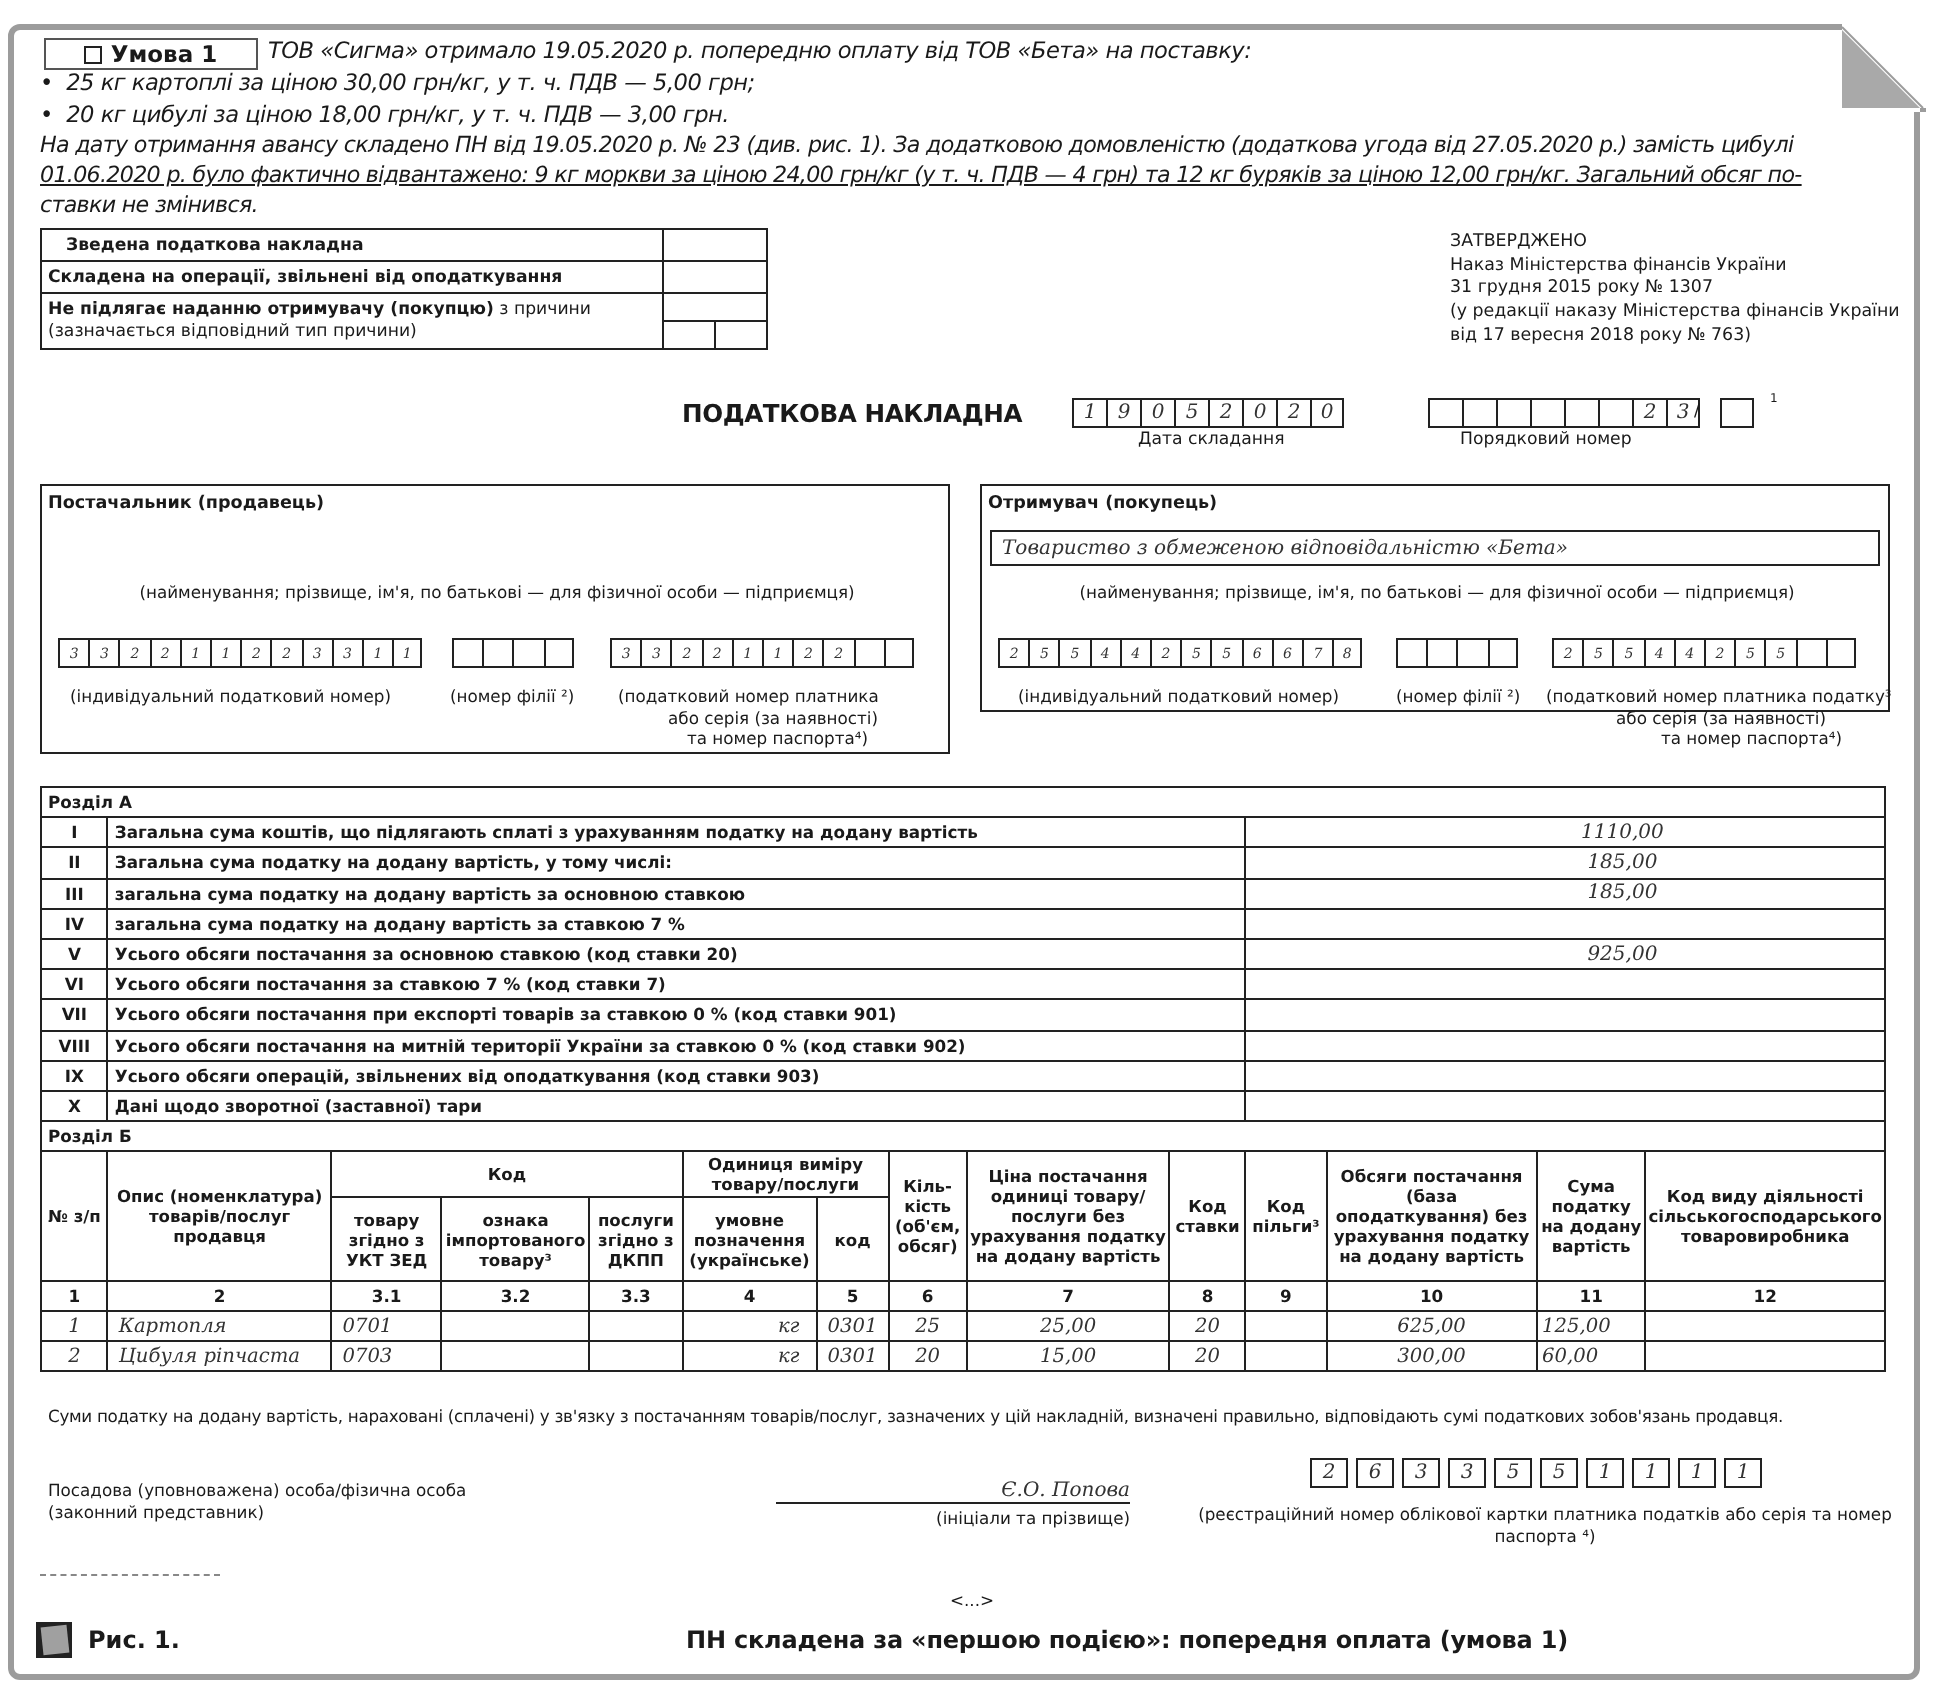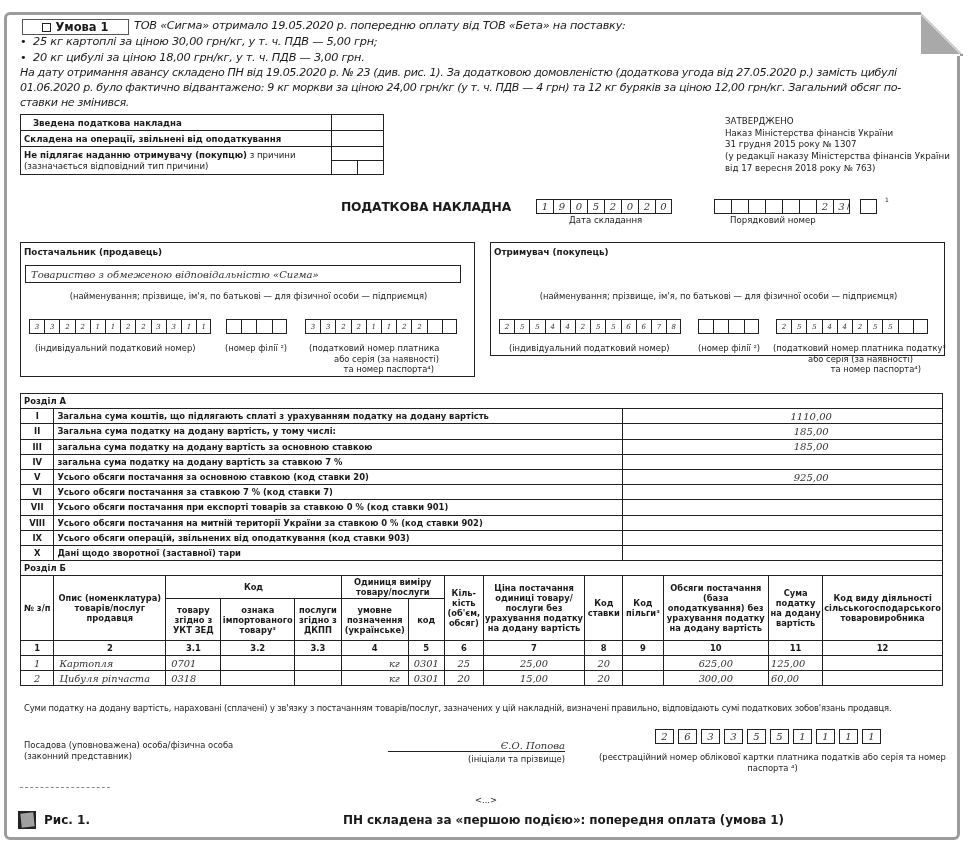--- a/index.html
+++ b/index.html
@@ -108,21 +108,21 @@
   <span>Умова 1</span>
 </div>
 <div class="abs it" style="left:134px; top:19px;">ТОВ «Сигма» отримало 19.05.2020 р. попередню оплату від ТОВ «Бета» на поставку:</div>
 <div class="abs it" style="left:20px; top:35px;">
   <span style="font-style:normal;">•&nbsp;&nbsp;</span><span>25 кг картоплі за ціною 30,00 грн/кг, у т. ч. ПДВ — 5,00 грн;</span>
 </div>
 <div class="abs it" style="left:20px; top:51px;">
   <span style="font-style:normal;">•&nbsp;&nbsp;</span><span>20 кг цибулі за ціною 18,00 грн/кг, у т. ч. ПДВ — 3,00 грн.</span>
 </div>
 <div class="abs it" style="left:20px; top:66px; font-size:11.1px; letter-spacing:-0.35px;">На дату отримання авансу складено ПН від 19.05.2020 р. № 23 (див. рис. 1). За додатковою домовленістю (додаткова угода від 27.05.2020 р.) замість цибулі</div>
-<div class="abs it" style="left:20px; top:81px; font-size:11.1px; letter-spacing:-0.35px;">01.06.2020 р. було фактично відвантажено: 9 кг моркви за ціною 24,00 грн/кг (у т. ч. ПДВ — 4 грн) та 12 кг буряків за ціною 12,00 грн/кг. Загальний обсяг по-</div>
+<div class="abs it" style="left:20px; top:81px; font-size:11.1px; letter-spacing:-0.35px;text-decoration:underline;">01.06.2020 р. було фактично відвантажено: 9 кг моркви за ціною 24,00 грн/кг (у т. ч. ПДВ — 4 грн) та 12 кг буряків за ціною 12,00 грн/кг. Загальний обсяг по-</div>
 <div class="abs it" style="left:20px; top:96px; font-size:11.1px; letter-spacing:-0.35px;">ставки не змінився.</div>
 
 <table class="flags-table">
   <tbody>
       <tr>
     <td class="bold" style="width:310px;padding-left:12px;">Зведена податкова накладна</td>
     <td colspan="2"></td>
   </tr>
   <tr>
     <td class="bold">Складена на операції, звільнені від оподаткування</td>
@@ -176,21 +176,20 @@
 </div>
 <div class="abs small" style="left:730px; top:215px;">Порядковий номер</div>
 <div class="abs small" style="left:847px; top:201px;">/</div>
 <div class="digit-row" style="left:860px; top:199px;">
   <div class="cell"></div>
 </div>
 <div class="abs" style="left:885px; top:196px; font-size:6px;">1</div>
 
 <div class="party-box" style="left:20px; top:242px; width:455px; height:135px;padding-left:32px;">
   <div class="label">Постачальник (продавець)</div>
-  <div class="name-field" style="width:436px;">Товариство з обмеженою відповідальністю «Сигма»</div>
   <div class="caption" style="left:0; width:455px; top:48px;">(найменування; прізвище, ім'я, по батькові — для фізичної особи — підприємця)</div>
 
   <div class="digit-row tiny" style="left:8px; top:76px;">
     <div class="cell">3</div>
     <div class="cell">3</div>
     <div class="cell">2</div>
     <div class="cell">2</div>
     <div class="cell">1</div>
     <div class="cell">1</div>
     <div class="cell">2</div>
@@ -222,20 +221,21 @@
   <div class="caption" style="left:204px; top:100px;">(номер філії ²)</div>
   <div class="caption" style="left:288px; top:100px; width:160px; text-align:right;">
     <div style="text-align:left;">(податковий номер платника</div>
     <div style="padding-right:30px;">або серія (за наявності)</div>
     <div style="padding-right:35px;">та номер паспорта⁴)</div>
   </div>
 </div>
 
 <div class="party-box" style="left:490px; top:242px; width:455px; height:114px;">
   <div class="label">Отримувач (покупець)</div>
+  <div class="name-field" style="width:445px;">Товариство з обмеженою відповідальністю «Бета»</div>
   <div class="caption" style="left:0; width:455px; top:48px;">(найменування; прізвище, ім'я, по батькові — для фізичної особи — підприємця)</div>
 
   <div class="digit-row tiny" style="left:8px; top:76px;">
     <div class="cell">2</div>
     <div class="cell">5</div>
     <div class="cell">5</div>
     <div class="cell">4</div>
     <div class="cell">4</div>
     <div class="cell">2</div>
     <div class="cell">5</div>
@@ -395,21 +395,21 @@
     <td>25,00</td>
     <td>20</td>
     <td></td>
     <td>625,00</td>
     <td class="left" style="padding-left:2px;">125,00</td>
     <td></td>
   </tr>
   <tr class="bt-row">
     <td>2</td>
     <td class="left">Цибуля ріпчаста</td>
-    <td class="left">0318</td>
+    <td class="left">0703</td>
     <td></td>
     <td></td>
     <td style="text-align:right; padding-right:8px;">кг</td>
     <td>0301</td>
     <td>20</td>
     <td>15,00</td>
     <td>20</td>
     <td></td>
     <td>300,00</td>
     <td class="left" style="padding-left:2px;">60,00</td>

